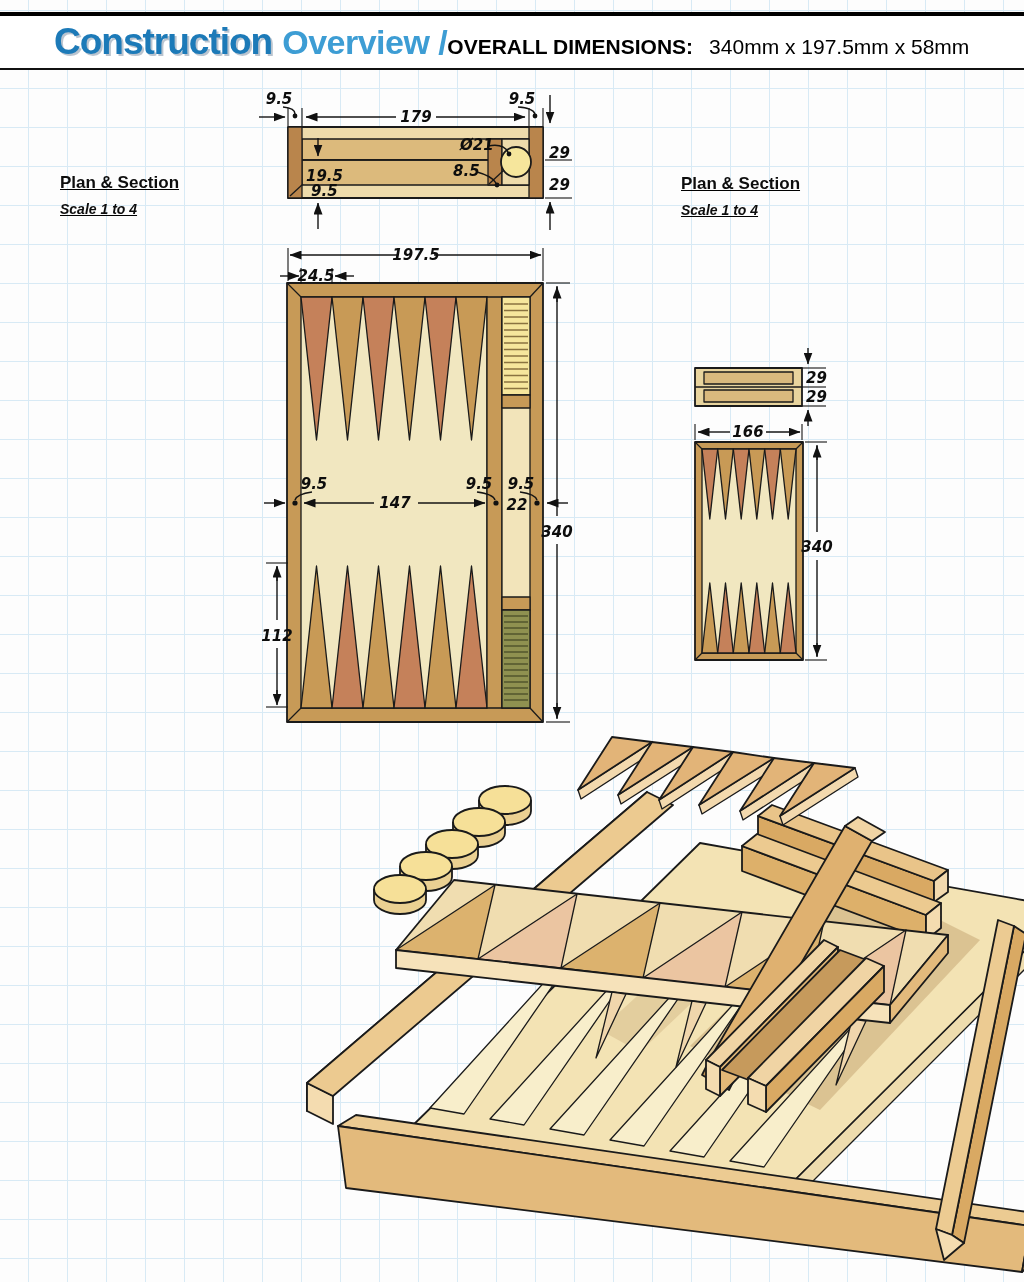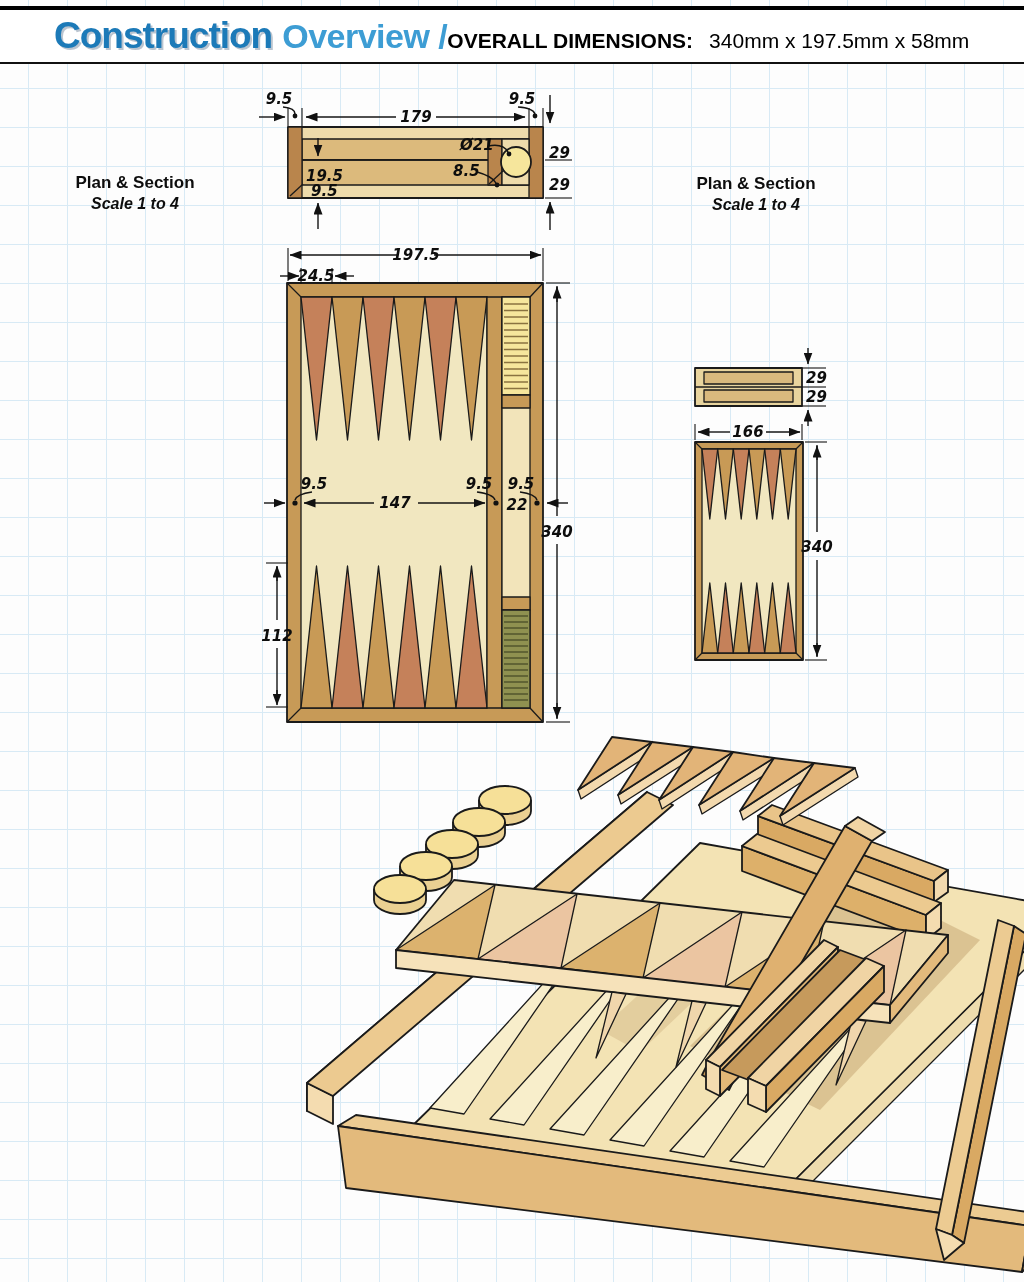--- a/index.html
+++ b/index.html
@@ -1,30 +1,30 @@
 <!DOCTYPE html>
 <html><head>
 <meta charset="utf-8">
 <style>
   html,body{margin:0;padding:0;}
   .page{position:relative;width:1024px;height:1282px;overflow:hidden;background:#fdfdfd;
     background-image:linear-gradient(#d8eaf5 1px,transparent 1px),linear-gradient(90deg,#d8eaf5 1px,transparent 1px);
     background-size:39px 39px;background-position:-11px -29px;
     font-family:"Liberation Sans",sans-serif;}
-  .hdr{position:absolute;top:6px;left:0;width:1024px;height:52px;background:#ffffff;
+  .hdr{position:absolute;top:12px;left:0;width:1024px;height:52px;background:#ffffff;
     border-top:4px solid #000;border-bottom:2px solid #111;display:flex;align-items:baseline;
     padding:0;z-index:5;}
   .hdr-main{font-weight:800;font-size:37px;color:#1c7ab8;margin-left:54px;letter-spacing:-1px;
     text-shadow:2px 2px 0 rgba(25,60,95,.30);line-height:52px;}
   .hdr-sec{font-weight:700;font-size:34px;color:#3d9dd4;margin-left:10px;letter-spacing:-0.5px;}
   .hdr-ov{font-weight:800;font-size:21px;color:#000;}
   .hdr-val{font-weight:400;font-size:21px;color:#000;margin-left:16px;}
-  .lbl{position:absolute;z-index:4;text-align:center;}
+  .lbl{position:absolute;z-index:4;text-align:left;text-decoration:underline;}
   .lbl-title{font-weight:700;font-size:17px;color:#0d0d0d;}
-  .lbl-sub{font-style:italic;font-weight:600;font-size:16px;color:#0d0d0d;margin-top:2px;}
+  .lbl-sub{font-style:italic;font-weight:600;font-size:14px;color:#0d0d0d;margin-top:8px;}
   svg text{user-select:none;}
   .dim{font:italic 700 15px "DejaVu Sans",sans-serif;fill:#0d0d0d;}
   .o{stroke:#1a1a1a;stroke-width:1.8;stroke-linejoin:round;}
   .o2{stroke:#1a1a1a;stroke-width:1.3;stroke-linejoin:round;}
   .dimline{stroke:#141414;stroke-width:1.4;fill:none;}
   .ext{stroke:#141414;stroke-width:1.1;}
   .ldr{stroke:#141414;stroke-width:1.5;fill:none;}
 </style>
 </head>
 <body>

